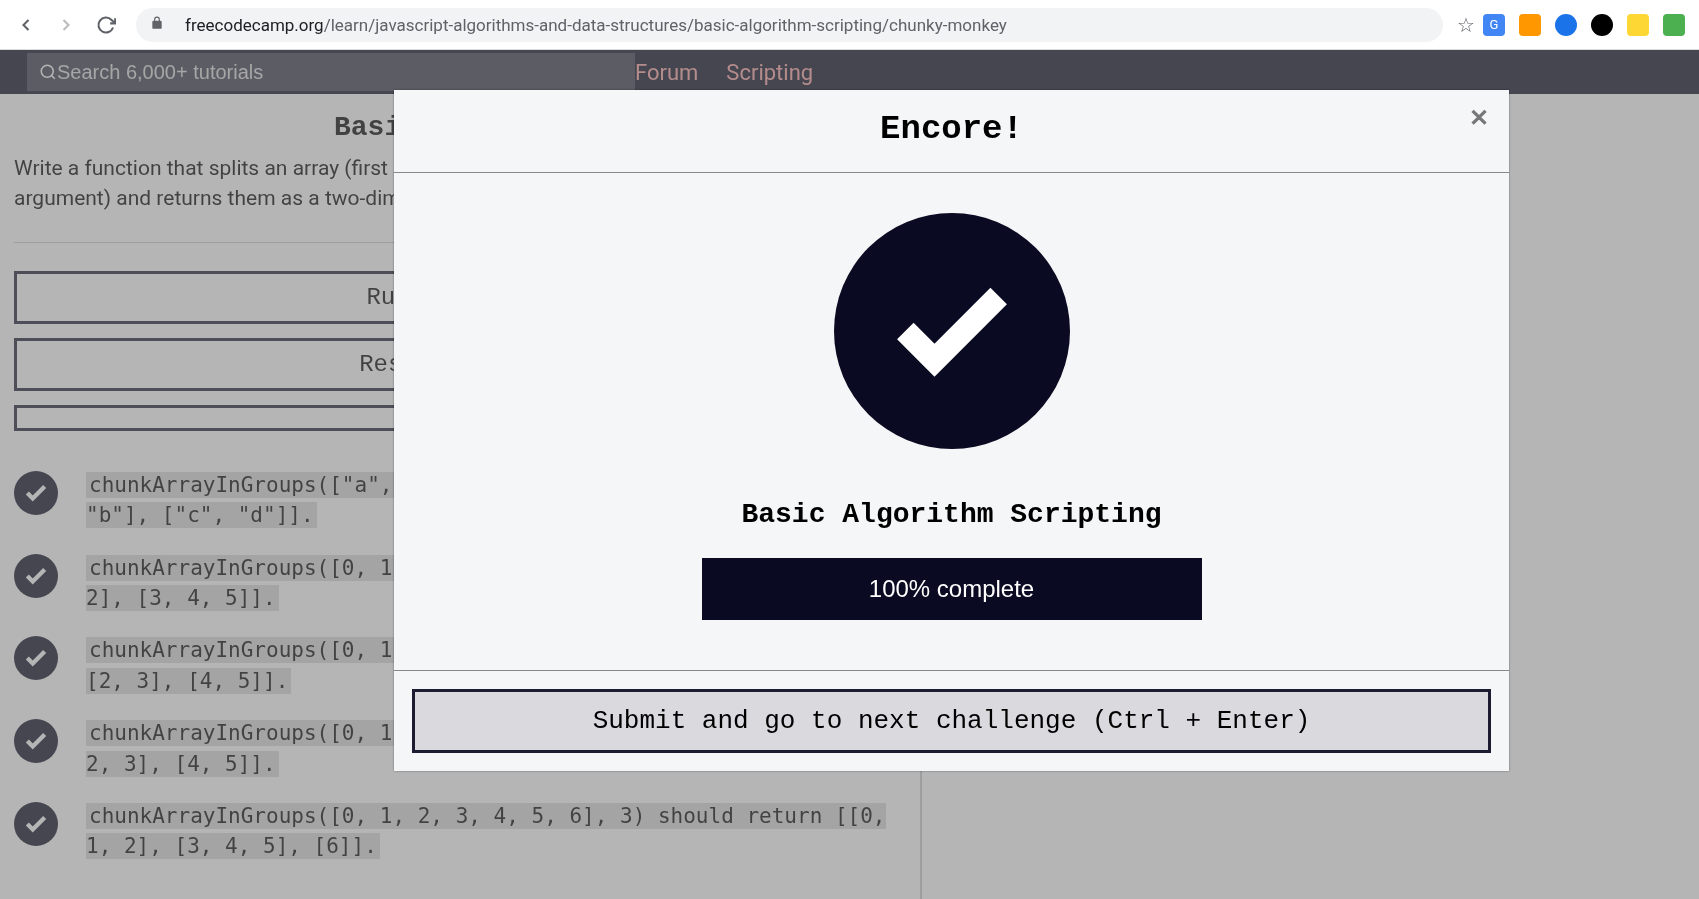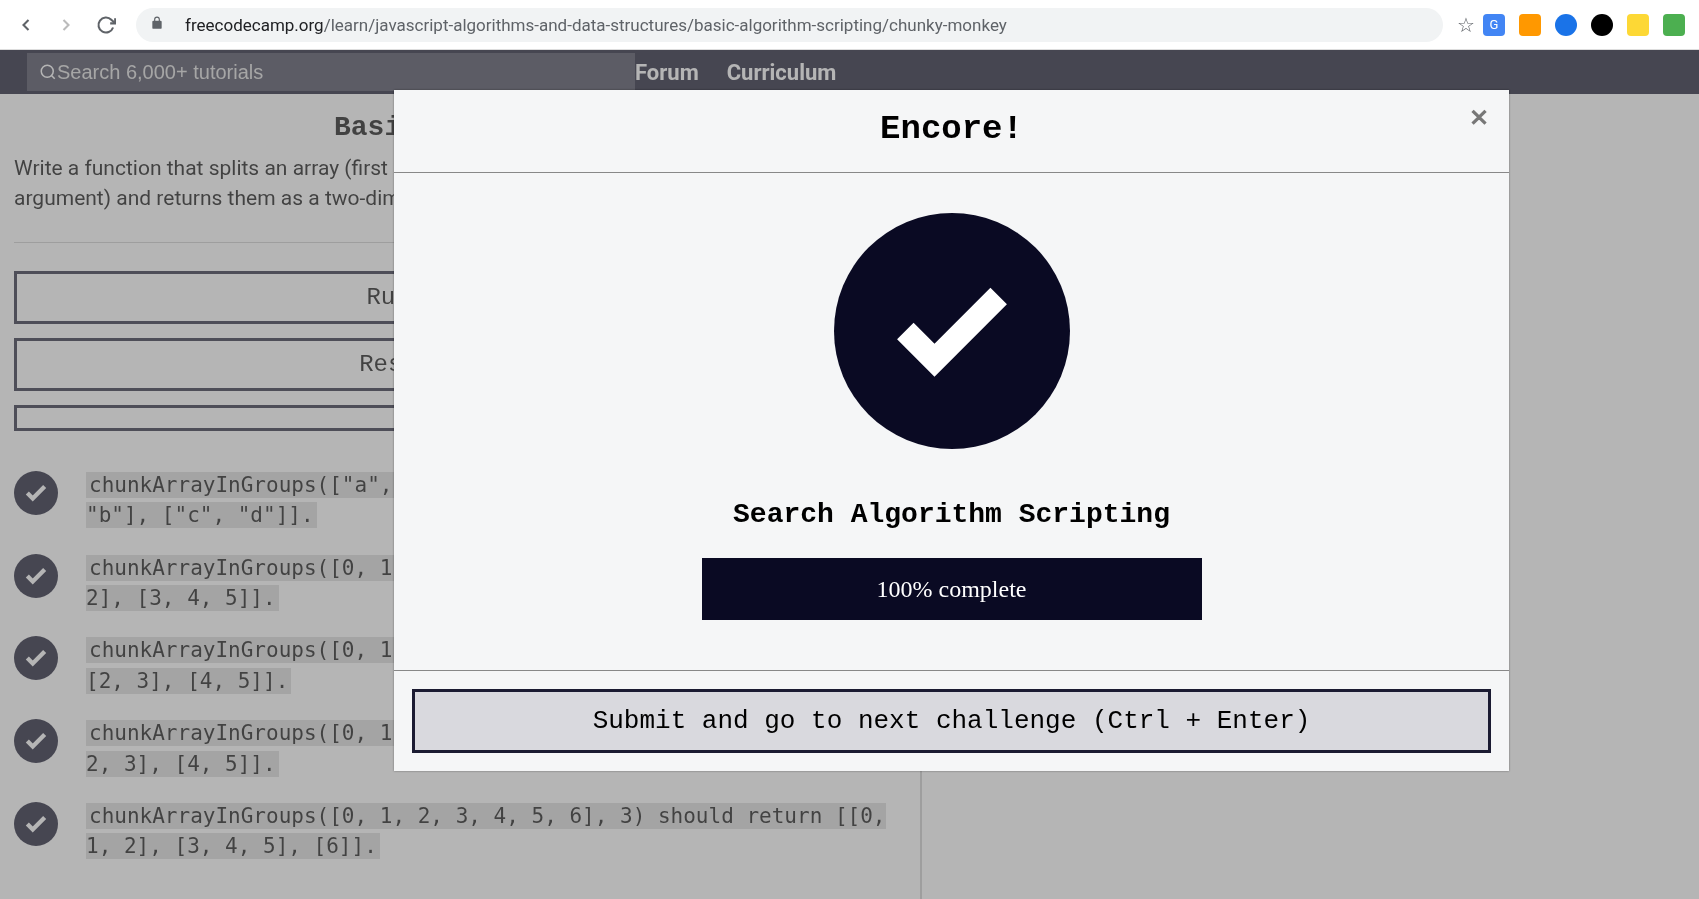--- a/index.html
+++ b/index.html
@@ -72,21 +72,21 @@
 }
 .search-box input::placeholder { color: #ddd; }
 .brand {
   flex: 1;
   text-align: center;
   font-family: "Courier New", monospace;
   font-size: 26px;
   letter-spacing: 1px;
 }
 .nav-links { display: flex; gap: 28px; padding-right: 20px; font-size: 22px; }
-.nav-links a { color: #ffffff; text-decoration: none; font-weight: bold; }
+.nav-links a { color: #fca5a5; text-decoration: none; }
 
 
 .main { display: flex; height: calc(100% - 94px); }
 .left-panel {
   width: 920px;
   padding: 18px 14px 0 14px;
   overflow: hidden;
   font-size: 21px;
 }
 .left-panel h2 {
@@ -194,21 +194,21 @@
   margin-bottom: 28px;
 }
 .progress {
   width: 500px;
   height: 62px;
   background: #0a0a23;
   color: #fff;
   display: flex;
   align-items: center;
   justify-content: center;
-  font-family: Liberation Serif, serif;
+  font-family: Liberation Sans, sans-serif;
   font-size: 24px;
 }
 .modal-footer {
   border-top: 1px solid #888;
   padding: 18px;
   display: flex;
   flex-direction: column;
   gap: 12px;
 }
 .modal-btn {
@@ -264,21 +264,21 @@
 <div class="navbar">
   <div class="search-box">
     <svg width="18" height="18" viewBox="0 0 24 24" fill="none" stroke="#fff" stroke-width="2">
         <circle cx="11" cy="11" r="8"></circle>
         <line x1="21" y1="21" x2="16.65" y2="16.65"></line>
       </svg>
     <input type="text" placeholder="Search 6,000+ tutorials" style="">
   </div>
   <div class="nav-links">
     <a href="#">Forum</a>
-    <a href="#">Curriculum</a>
+    <a href="#">Scripting</a>
   </div>
 </div>
 
 <div class="main">
   <div class="left-panel">
     <h2>Basic Algorithm</h2>
     <p class="desc">Write a function that splits an array (first argument) into groups the length of size (second argument) and returns them as a two-dimensional array.</p>
     <div class="divider"></div>
     <div class="btn-row">
       <button class="action-btn">Run the Tests</button>
@@ -363,19 +363,19 @@
   <div class="modal-header">
     <h1>Encore!</h1>
     <span class="close-x">✕</span>
   </div>
   <div class="modal-body">
     <div class="big-check">
       <svg width="140" height="140" viewBox="0 0 24 24" fill="none" stroke="#fff" stroke-width="4">
           <polyline points="20 6 9 17 4 12"></polyline>
         </svg>
     </div>
-    <h2>Search Algorithm Scripting</h2>
+    <h2>Basic Algorithm Scripting</h2>
     <div class="progress">100% complete</div>
   </div>
   <div class="modal-footer">
     <button class="modal-btn">Submit and go to next challenge (Ctrl + Enter)</button>
   </div>
 </div>
 
 </body></html>

